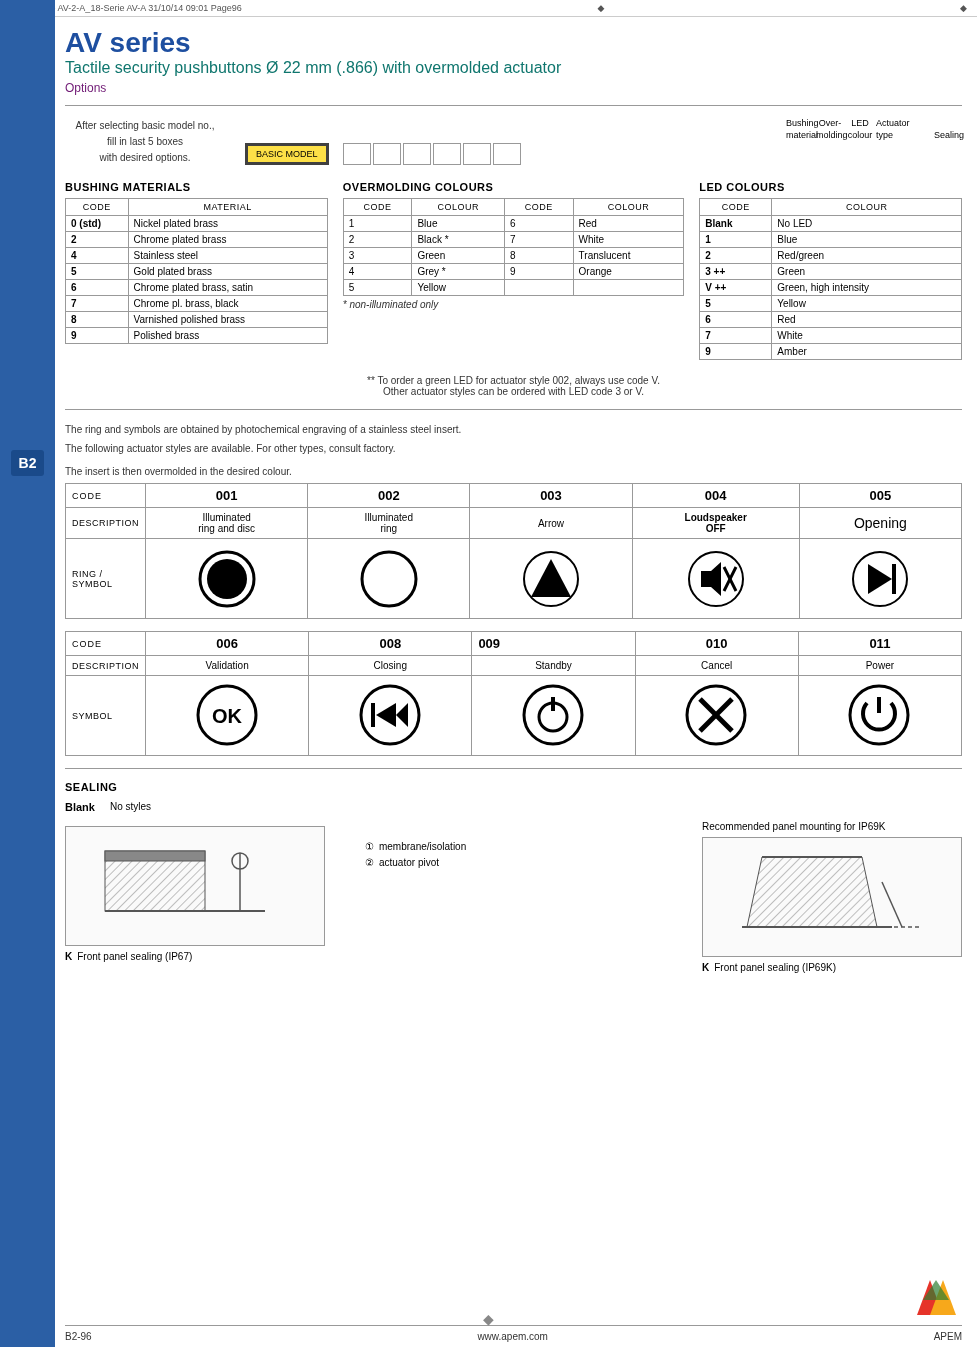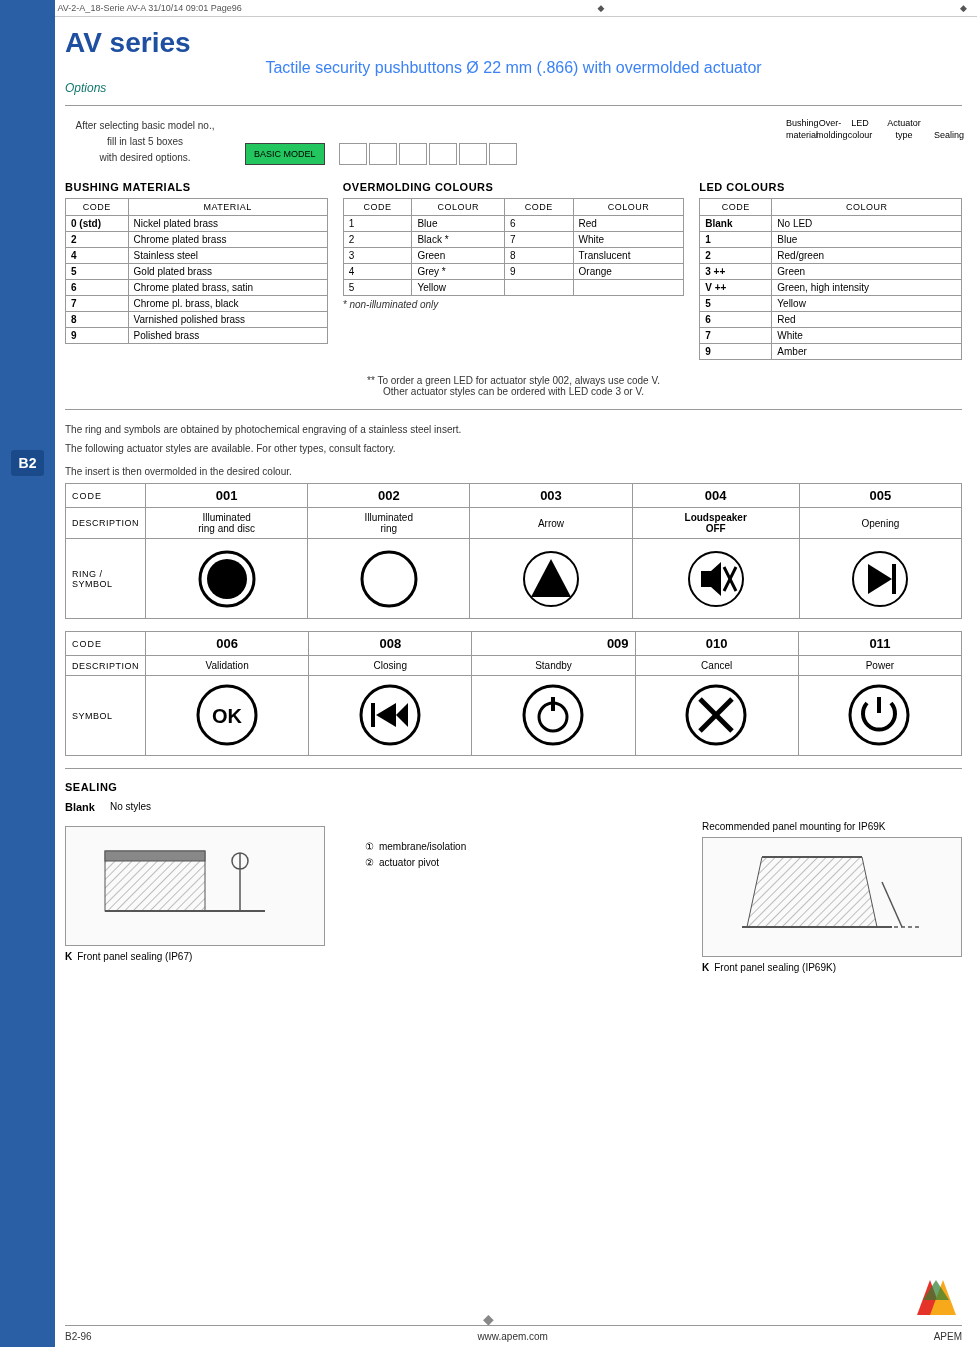--- a/index.html
+++ b/index.html
@@ -56,28 +56,26 @@
     }
 
     
     .title-main {
       font-size: 28px;
       font-weight: bold;
       color: #1e4fa0;
     }
     .title-sub {
       font-size: 16px;
-      color: #3b82f6;
+      color: #0f766e;
       margin-bottom: 4px;
-      text-align: center;
     }
     .title-options {
       font-size: 12px;
-      font-style: italic;
-      color: #0f766e;
+      color: #701a75;
       margin-bottom: 10px;
     }
     .title-divider {
       border: none;
       border-top: 1px solid #999;
       margin-bottom: 12px;
     }
 
     
     .model-section {
@@ -96,22 +94,22 @@
     .model-boxes-container {
       flex: 1;
     }
     .model-boxes-row {
       display: flex;
       align-items: center;
       gap: 2px;
     }
     .model-box-label {
       font-size: 9px;
-      background: #22c55e;
-      border: 1px solid #404040;
+      background: #fde047;
+      border: 3px solid #404040;
       padding: 3px 8px;
       white-space: nowrap;
       height: 22px;
       display: flex;
       align-items: center;
     }
     .model-box {
       border: 1px solid #999;
       width: 28px;
       height: 22px;
@@ -316,21 +314,21 @@
       <div>fill in last 5 boxes</div>
       <div>with desired options.</div>
     </div>
     <div class="model-boxes-container">
 
       <div style="display:flex; justify-content:flex-end; gap:2px; margin-bottom:2px; align-items:flex-end; font-size:9px; line-height:1.3;">
         <div style="width:60px;"></div>
         <div style="text-align:center; width:28px;">Bushing<br>material</div>
         <div style="text-align:center; width:28px;">Over-<br>molding</div>
         <div style="text-align:center; width:28px;">LED<br>colour</div>
-        <div style="text-align:center; width:56px;">Actuator<br>type</div>
+        <div style="text-align:left; width:56px;">Actuator<br>type</div>
         <div style="text-align:center; width:28px;">Sealing</div>
       </div>
 
       <div class="model-boxes-row">
         <div class="model-box-label">BASIC MODEL</div>
         <div style="width:10px;"></div>
         <div class="model-box"></div>
         <div class="model-box"></div>
         <div class="model-box"></div>
         <div class="model-box"></div>
@@ -508,21 +506,21 @@
           <td style="font-weight:bold; font-size:13px; text-align:center;">003</td>
           <td style="font-weight:bold; font-size:13px; text-align:center;">004</td>
           <td style="font-weight:bold; font-size:13px; text-align:center;">005</td>
         </tr>
         <tr>
           <td class="row-label" style="font-size:9px; text-transform:uppercase; letter-spacing:0.5px;">DESCRIPTION</td>
           <td style="text-align:center; font-size:10px;">Illuminated<br>ring and disc</td>
           <td style="text-align:center; font-size:10px;">Illuminated<br>ring</td>
           <td style="text-align:center; font-size:10px;">Arrow</td>
           <td style="text-align:center; font-size:10px;font-weight:bold;">Loudspeaker<br>OFF</td>
-          <td style="text-align:center; font-size:10px;">Opening</td>
+          <td style="text-align:center; font-size:14px;">Opening</td>
         </tr>
         <tr>
           <td class="row-label" style="font-size:9px; text-transform:uppercase; letter-spacing:0.5px;">RING / SYMBOL</td>
 
           <td class="symbol-cell">
             <svg width="60" height="60" class="symbol-svg" viewBox="0 0 60 60">
               <circle cx="30" cy="30" r="27" stroke="#000" stroke-width="3" fill="none"></circle>
               <circle cx="30" cy="30" r="20" stroke="#000" stroke-width="0" fill="#000"></circle>
             </svg>
           </td>
@@ -560,21 +558,21 @@
         </tr>
       </tbody>
     </table>
 
     <table class="actuator-grid" style="margin-top:10px;">
       <tbody>
         <tr>
           <td class="row-label" style="width:80px; font-size:9px; text-transform:uppercase; letter-spacing:1px;">CODE</td>
           <td style="font-weight:bold; font-size:13px; text-align:center;">006</td>
           <td style="font-weight:bold; font-size:13px; text-align:center;">008</td>
-          <td style="font-weight:bold; font-size:13px; text-align:right;">009</td>
+          <td style="font-weight:bold; font-size:13px; text-align:left;">009</td>
           <td style="font-weight:bold; font-size:13px; text-align:center;">010</td>
           <td style="font-weight:bold; font-size:13px; text-align:center;">011</td>
         </tr>
         <tr>
           <td class="row-label" style="font-size:9px; text-transform:uppercase; letter-spacing:0.5px;">DESCRIPTION</td>
           <td style="text-align:center; font-size:10px;">Validation</td>
           <td style="text-align:center; font-size:10px;">Closing</td>
           <td style="text-align:center; font-size:10px;">Standby</td>
           <td style="text-align:center; font-size:10px;">Cancel</td>
           <td style="text-align:center; font-size:10px;">Power</td>

